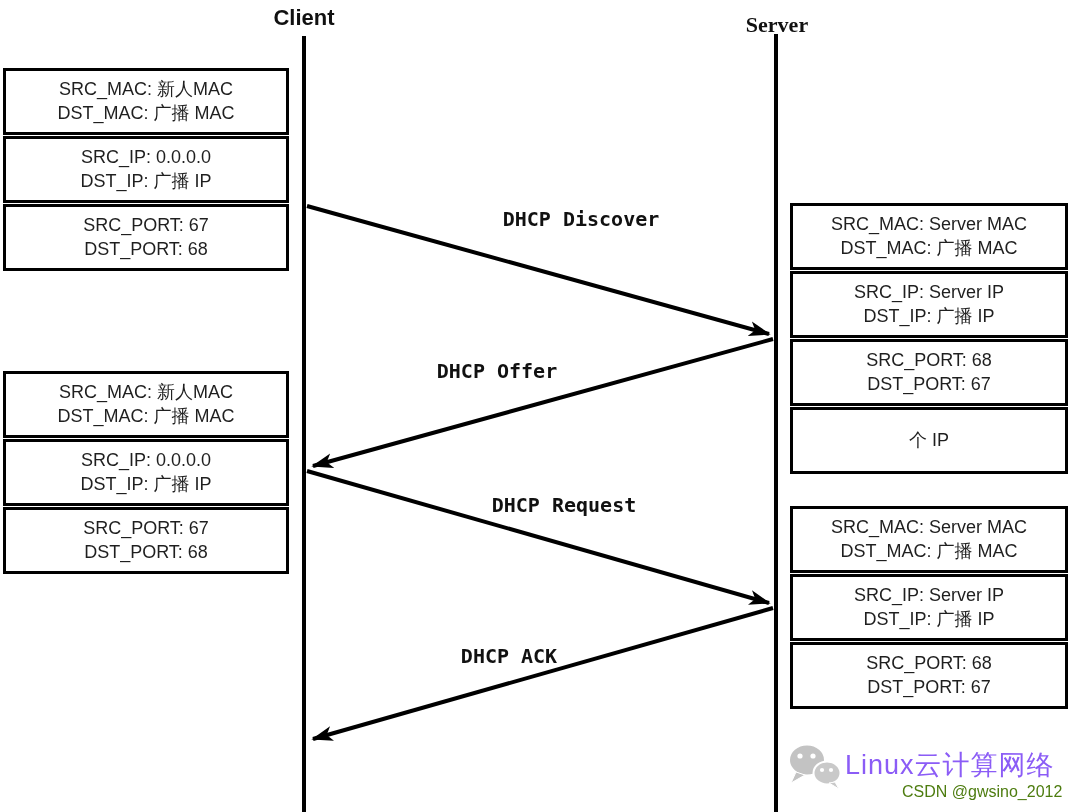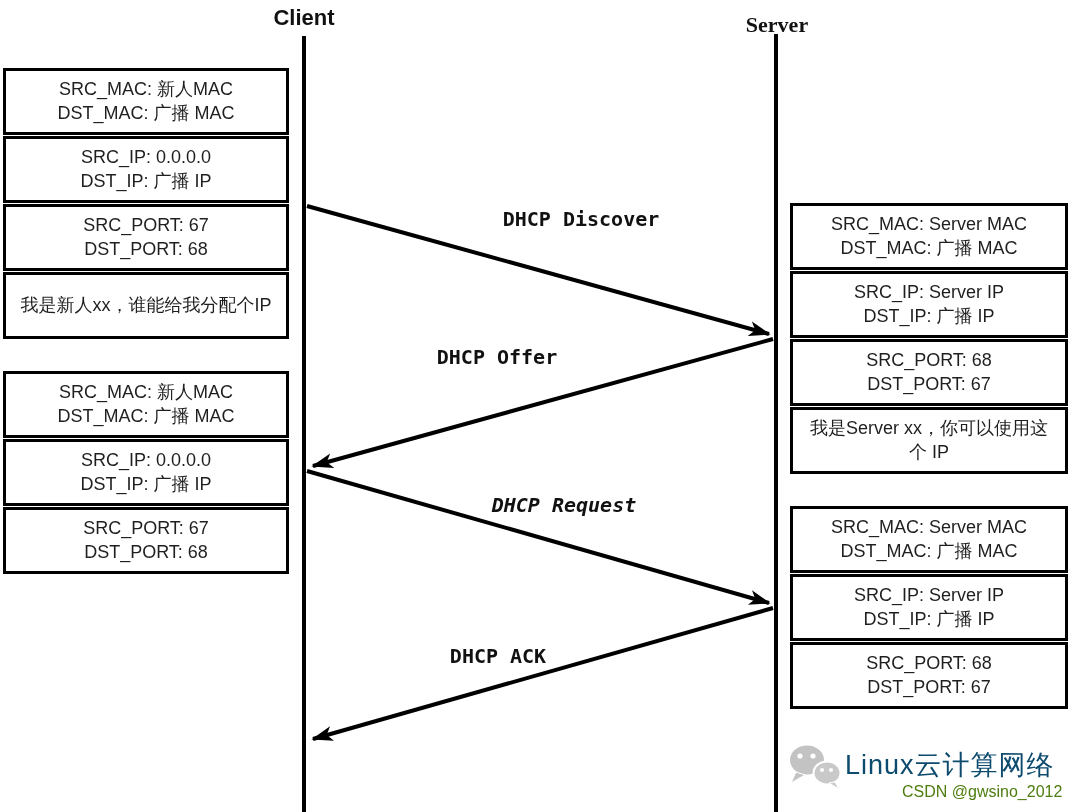--- a/index.html
+++ b/index.html
@@ -23,21 +23,21 @@
   .msg-label{
     position:absolute;transform:translateX(-50%);white-space:nowrap;
     font-family:"DejaVu Sans Mono","Liberation Mono",monospace;
     font-weight:700;font-size:20px;color:#111;
   }
   .orange-note{
     position:absolute;transform:translateX(-50%);white-space:nowrap;
     font-size:20px;color:#FF8C1E;font-weight:400;
   }
   .wm-text{
-    position:absolute;white-space:nowrap;font-size:27px;font-weight:400;color:#0c4a6e;
+    position:absolute;white-space:nowrap;font-size:27px;font-weight:400;color:#8b5cf6;
     text-shadow:1px 1px 0 #fff,-1px -1px 0 #fff,1px -1px 0 #fff,-1px 1px 0 #fff;
     letter-spacing:1px;z-index:6;
   }
   .wm-credit{
     position:absolute;white-space:nowrap;font-size:16px;color:#4d7c0f;z-index:6;
   }
   .wm-logo{position:absolute;z-index:6;opacity:.9;}
 </style>
 </head>
 <body>
@@ -55,58 +55,54 @@
     </defs>
     <line x1="304" y1="36" x2="304" y2="812" stroke="#000" stroke-width="4"></line>
     <line x1="776" y1="34" x2="776" y2="812" stroke="#000" stroke-width="4"></line>
     <line x1="307" y1="206" x2="769" y2="334" stroke="#000" stroke-width="4" marker-end="url(#barb)"></line>
     <line x1="773" y1="339" x2="313" y2="466" stroke="#000" stroke-width="4" marker-end="url(#barb)"></line>
     <line x1="307" y1="471" x2="769" y2="603" stroke="#000" stroke-width="4" marker-end="url(#barb)"></line>
     <line x1="773" y1="608" x2="313" y2="739" stroke="#000" stroke-width="4" marker-end="url(#barb)"></line>
   </svg>
 
   <div class="msg-label" style="left:581px;top:207px;">DHCP Discover</div>
-  <div class="msg-label" style="left:497px;top:345px;">DHCP Offer</div>
-  <div class="msg-label" style="left:564px;top:493px;font-style:italic;">DHCP Request</div>
-  <div class="msg-label" style="left:498px;top:644px;">DHCP ACK</div>
+  <div class="msg-label" style="left:497px;top:359px;">DHCP Offer</div>
+  <div class="msg-label" style="left:564px;top:493px;">DHCP Request</div>
+  <div class="msg-label" style="left:509px;top:644px;">DHCP ACK</div>
 
 
   <div class="pkt" style="left:3px;top:68px;width:286px;">
     <div class="row">
       <div>SRC_MAC: 新人MAC</div>
       <div>DST_MAC: 广播 MAC</div>
     </div>
     <div class="row">
       <div>SRC_IP: 0.0.0.0</div>
       <div>DST_IP: 广播 IP</div>
     </div>
     <div class="row">
       <div>SRC_PORT: 67</div>
       <div>DST_PORT: 68</div>
-    </div>
-    <div class="row">
-      <div>我是新人xx，谁能给我分配个IP</div>
     </div>
   </div>
 
   <div class="pkt" style="left:790px;top:203px;width:278px;">
     <div class="row">
       <div>SRC_MAC: Server MAC</div>
       <div>DST_MAC: 广播 MAC</div>
     </div>
     <div class="row">
       <div>SRC_IP: Server IP</div>
       <div>DST_IP: 广播 IP</div>
     </div>
     <div class="row">
       <div>SRC_PORT: 68</div>
       <div>DST_PORT: 67</div>
     </div>
     <div class="row">
-      <div>我是Server xx，你可以使用这</div>
       <div>个 IP</div>
     </div>
   </div>
 
   <div class="pkt" style="left:3px;top:371px;width:286px;">
     <div class="row">
       <div>SRC_MAC: 新人MAC</div>
       <div>DST_MAC: 广播 MAC</div>
     </div>
     <div class="row">

